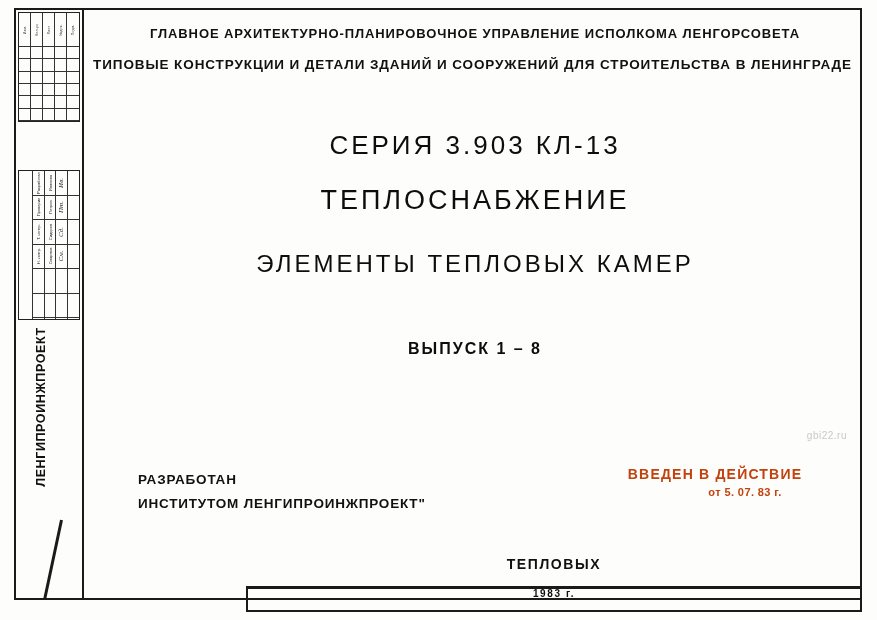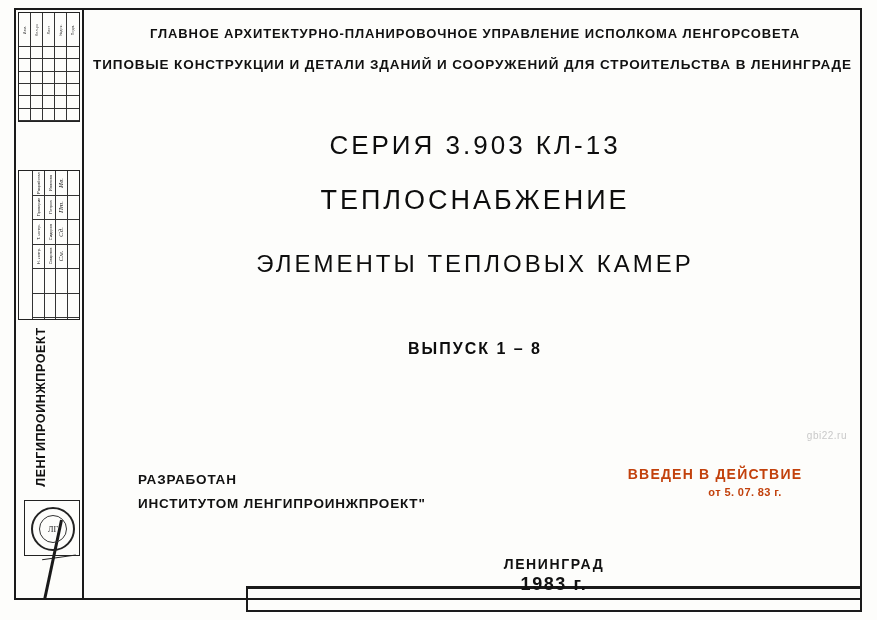--- a/index.html
+++ b/index.html
@@ -303,21 +303,21 @@
   .footer-block {
     position: absolute;
     left: 246px;
     width: 616px;
     top: 556px;
     text-align: center;
     color: #111;
     font-weight: bold;
   }
   .footer-city { font-size: 14px; letter-spacing: 1.6px; }
-  .footer-year { font-size: 18px; letter-spacing: 1.6px; margin-top: 2px; }
+  .footer-year { font-size: 10px; letter-spacing: 1.6px; margin-top: 16px; }
 
   
   .watermark {
     position: absolute;
     right: 30px;
     top: 430px;
     font-size: 10px;
     color: #c9c9c9;
     letter-spacing: 0.5px;
   }
@@ -443,26 +443,20 @@
       <div class="srow"></div>
       <div class="srow"></div>
       <div class="srow"></div>
       <div class="srow"></div>
       <div class="srow"></div>
     </div>
   </div>
 
   <div class="stamp-title">ЛЕНГИПРОИНЖПРОЕКТ</div>
 
-  <div class="stamp-seal-box">
-    <div class="stamp-seal">
-      <div class="stamp-seal-inner">ЛГ</div>
-      <div class="stamp-seal-tail"></div>
-    </div>
-  </div>
 
   <div class="header-line" id="hdr1">ГЛАВНОЕ АРХИТЕКТУРНО-ПЛАНИРОВОЧНОЕ УПРАВЛЕНИЕ ИСПОЛКОМА ЛЕНГОРСОВЕТА</div>
   <div class="header-line" id="hdr2">ТИПОВЫЕ КОНСТРУКЦИИ И ДЕТАЛИ ЗДАНИЙ И СООРУЖЕНИЙ ДЛЯ СТРОИТЕЛЬСТВА В ЛЕНИНГРАДЕ</div>
 
   <div class="title-line" id="series">СЕРИЯ  3.903 КЛ-13</div>
   <div class="title-line" id="elements">ЭЛЕМЕНТЫ  ТЕПЛОВЫХ  КАМЕР</div>
   <div class="title-line" id="subject">ТЕПЛОСНАБЖЕНИЕ</div>
   <div class="title-line" id="issue">ВЫПУСК  1 – 8</div>
 
   <div class="dev-block">
@@ -471,17 +465,17 @@
   </div>
 
   <div class="appr-block">
     <div class="appr-l1">ВВЕДЕН В ДЕЙСТВИЕ</div>
     <div class="appr-l3">от  5. 07. 83 г.</div>
   </div>
 
   <div class="watermark">gbi22.ru</div>
 
   <div class="footer-block">
-    <div class="footer-city">ЛЕНИНГРАД</div>
+    <div class="footer-city">ТЕПЛОВЫХ</div>
     <div class="footer-year">1983 г.</div>
   </div>
 
 </div>
 
 </body></html>

